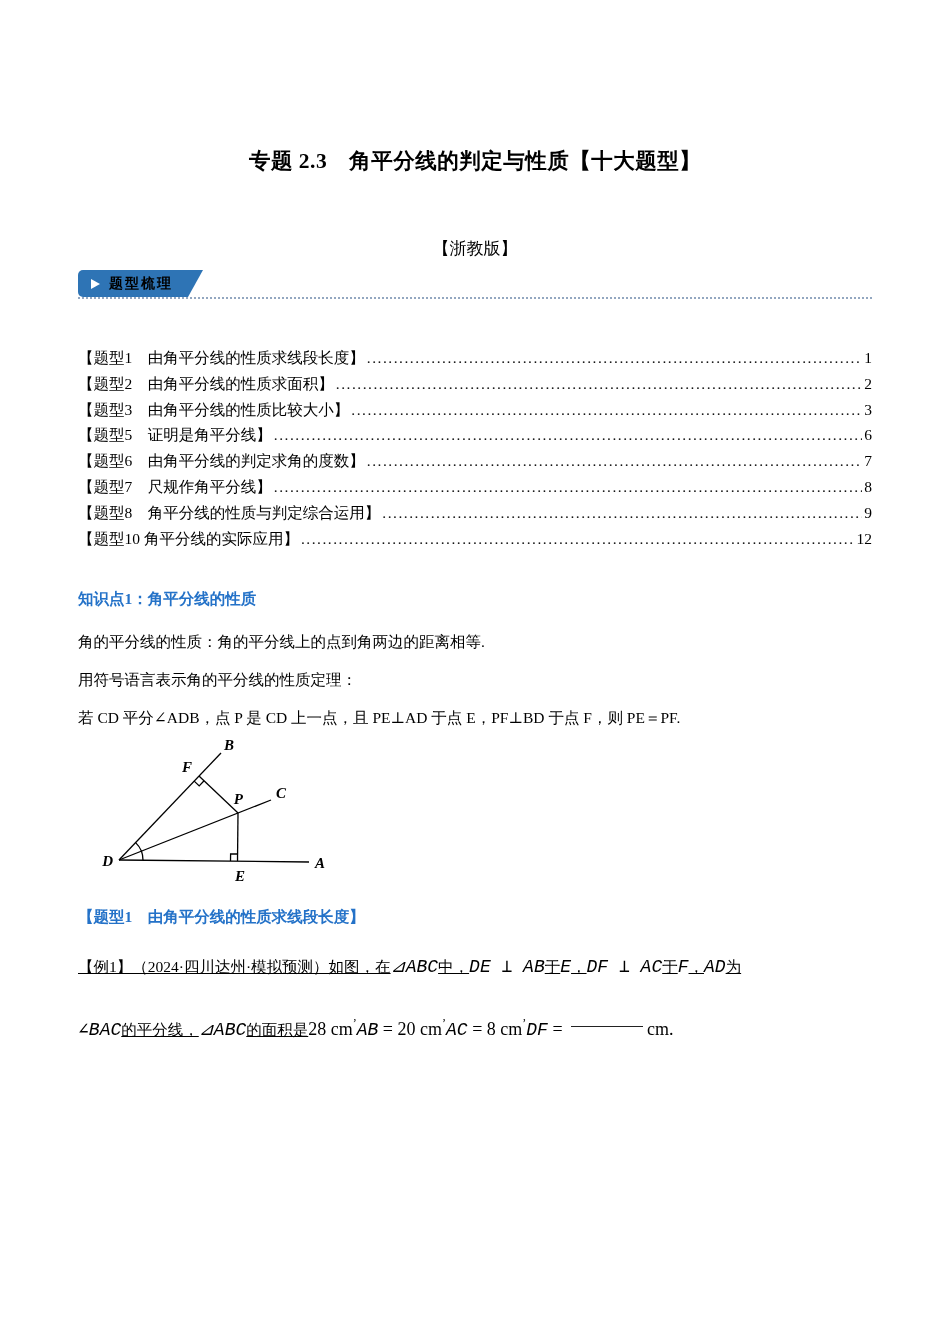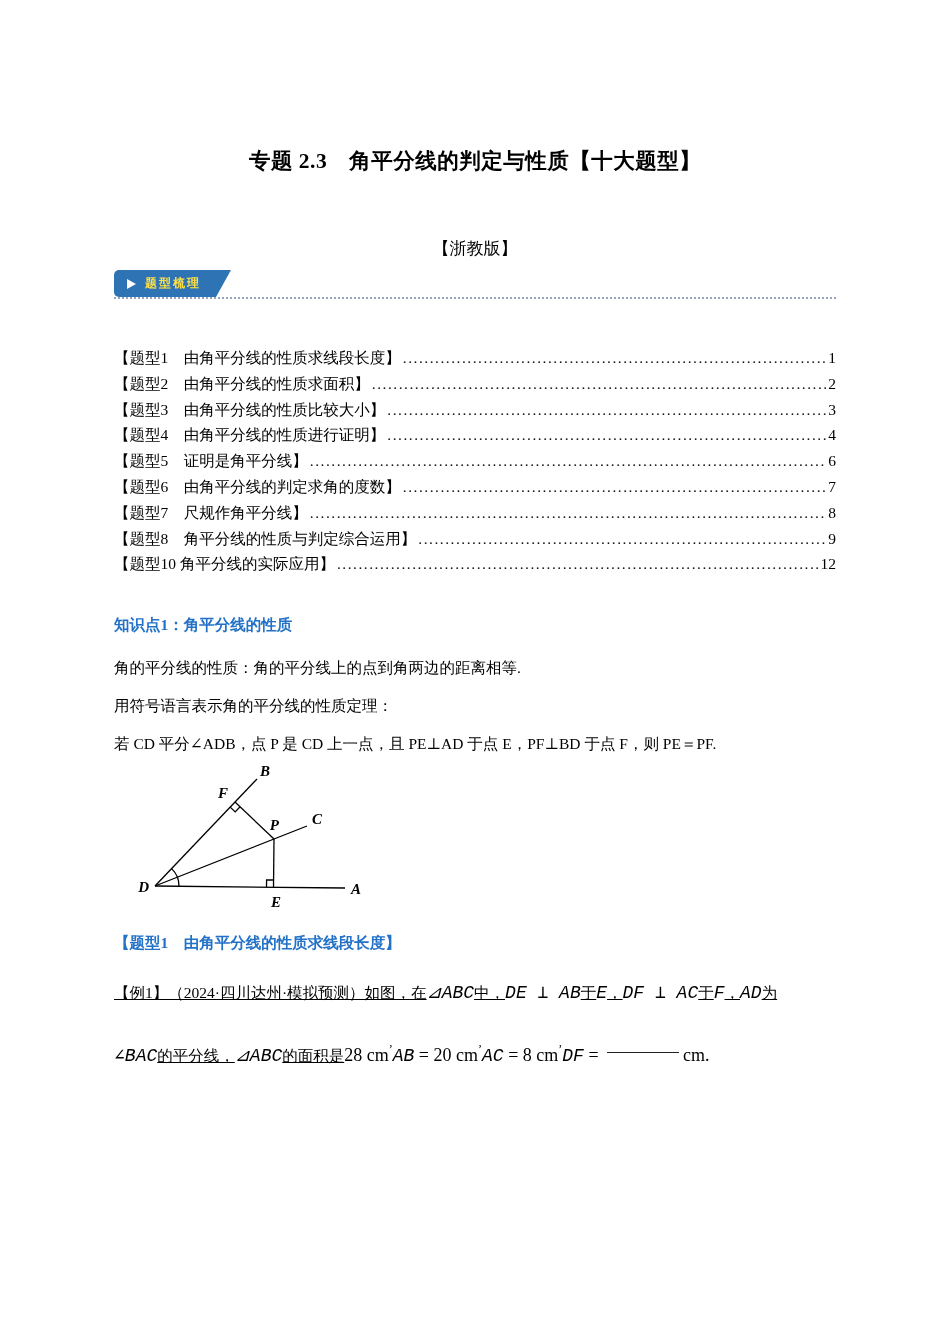--- a/index.html
+++ b/index.html
@@ -1,40 +1,40 @@
 <!DOCTYPE html>
 <html style="--banner-blue: #2E74B5; --heading-blue: #2472C8;"><head>
 <meta charset="utf-8">
 <style>
   * { margin:0; padding:0; box-sizing:border-box; }
   html,body { background:#ffffff; }
   .page {
     width:950px; height:1344px; overflow:hidden; background:#fff;
     font-family:"Liberation Serif","DejaVu Serif",serif; color:#000;
   }
-  .content { padding:0 114px; }
+  .content { padding:0 78px; }
 
   .doc-title {
     margin-top:146px; text-align:center;
     font-size:21.5px; font-weight:bold; letter-spacing:0.5px;
   }
   .doc-edition {
     margin-top:62px; text-align:center;
     font-size:17px; font-weight:normal;
   }
 
   .section-head {
     margin-top:10px;
     border-bottom:2px dotted #93A7C0;
   }
   .sec2 { margin-top:22px; }
   .banner {
     display:inline-flex; align-items:center; gap:9px;
-    background:var(--banner-blue,#2E74B5); color:#fde047;
-    font-weight:bold; font-size:12px; letter-spacing:2px;
+    background:var(--banner-blue,#2E74B5); color:#000000;
+    font-weight:bold; font-size:14px; letter-spacing:2px;
     height:27px; padding:0 30px 0 13px;
     border-radius:5px 0 0 5px;
     clip-path: polygon(0 0, 100% 0, calc(100% - 15px) 100%, 0 100%);
     font-family:"Liberation Sans","DejaVu Sans",sans-serif;
     vertical-align:bottom;
   }
   .tri {
     width:0; height:0;
     border-left:9px solid #fff;
     border-top:5.5px solid transparent;
@@ -109,25 +109,20 @@
         <span class="toc-label">【题型2　由角平分线的性质求面积】</span>
         <span class="toc-dots"></span>
         <span class="toc-page">2</span>
       </div>
       <div class="toc-row">
         <span class="toc-label">【题型3　由角平分线的性质比较大小】</span>
         <span class="toc-dots"></span>
         <span class="toc-page">3</span>
       </div>
       <div class="toc-row">
-        <span class="toc-label">【题型4　由角平分线的性质进行证明】</span>
-        <span class="toc-dots"></span>
-        <span class="toc-page">4</span>
-      </div>
-      <div class="toc-row">
         <span class="toc-label">【题型5　证明是角平分线】</span>
         <span class="toc-dots"></span>
         <span class="toc-page">6</span>
       </div>
       <div class="toc-row">
         <span class="toc-label">【题型6　由角平分线的判定求角的度数】</span>
         <span class="toc-dots"></span>
         <span class="toc-page">7</span>
       </div>
       <div class="toc-row">

